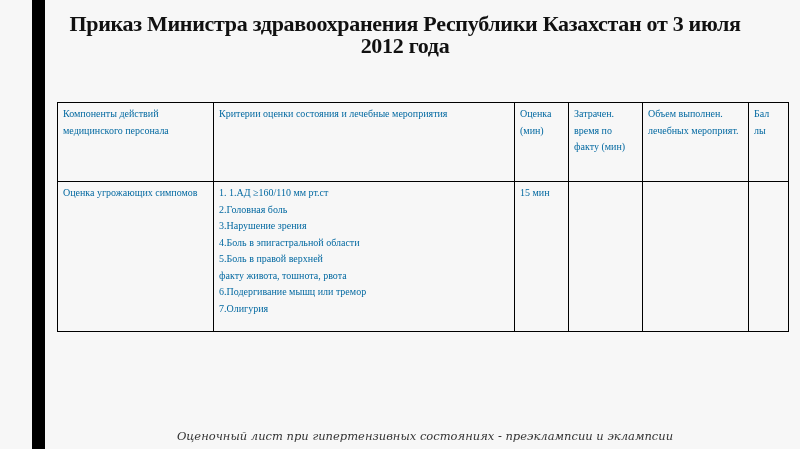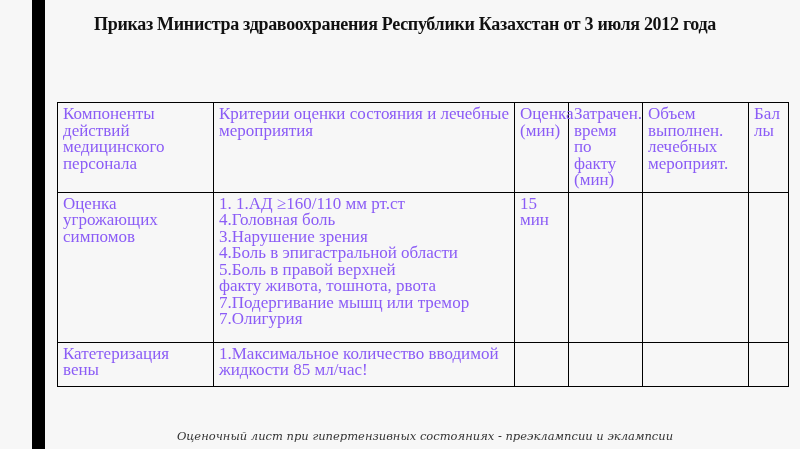--- a/index.html
+++ b/index.html
@@ -3,27 +3,27 @@
   <meta charset="utf-8">
   <style>
     html, body { margin: 0; padding: 0; }
     body {
       width: 800px; height: 449px; background: #f7f7f7; position: relative; overflow: hidden;
       font-family: "Liberation Serif", serif; color: #111;
     }
     .left-bar { position: absolute; left: 32px; top: 0; width: 13px; height: 449px; background: #000; }
     .title {
       position: absolute; left: 50px; top: 13px; width: 710px; text-align: center;
-      font-family: "Liberation Serif", serif; font-weight: bold; font-size: 18px; line-height: 22px;
+      font-family: "Liberation Serif", serif; font-weight: bold; font-size: 22px; line-height: 22px;
       letter-spacing: -0.3px;
     }
     .title span { display: block; }
     table.grid {
       position: absolute; left: 57px; top: 102px; width: 731px; border-collapse: collapse;
-      font-family: "Liberation Serif", serif; font-size: 17px; line-height: 16.5px; color: #8b5cf6;
+      font-family: "Liberation Serif", serif; font-size: 10px; line-height: 16.5px; color: #0369a1;
       table-layout: fixed;
     }
     table.grid td, table.grid th {
       border: 1.5px solid #000; vertical-align: top; padding: 3px 5px; text-align: left; font-weight: normal;
     }
     .hdr-row { height: 79px; }
     .row1 { height: 150px; }
     .row2 { height: 44px; }
     .line { display: block; white-space: nowrap; }
     .caption {
@@ -55,40 +55,29 @@
     <th>Критерии оценки состояния и лечебные мероприятия</th>
     <th>Оценка (мин)</th>
     <th>Затрачен. время по факту (мин)</th>
     <th>Объем выполнен. лечебных мероприят.</th>
     <th>Бал лы</th>
   </tr>
   <tr class="row1">
     <td>Оценка угрожающих симпомов</td>
     <td>
       <span class="line">1. 1.АД ≥160/110 мм рт.ст</span>
-      <span class="line">4.Головная боль</span>
+      <span class="line">2.Головная боль</span>
       <span class="line">3.Нарушение зрения</span>
       <span class="line">4.Боль в эпигастральной области</span>
       <span class="line">5.Боль в правой верхней</span>
       <span class="line">факту живота, тошнота, рвота</span>
-      <span class="line">7.Подергивание мышц или тремор</span>
+      <span class="line">6.Подергивание мышц или тремор</span>
       <span class="line">7.Олигурия</span>
     </td>
     <td>15 мин</td>
-    <td></td>
-    <td></td>
-    <td></td>
-  </tr>
-  <tr class="row2">
-    <td>Катетеризация вены</td>
-    <td>
-      <span class="line">1.Максимальное количество вводимой</span>
-      <span class="line">жидкости 85 мл/час!</span>
-    </td>
-    <td></td>
     <td></td>
     <td></td>
     <td></td>
   </tr>
 </tbody>
   </table>
 
 <div class="caption">Оценочный лист при гипертензивных состояниях - преэклампсии и эклампсии</div>
 
 </body></html>

